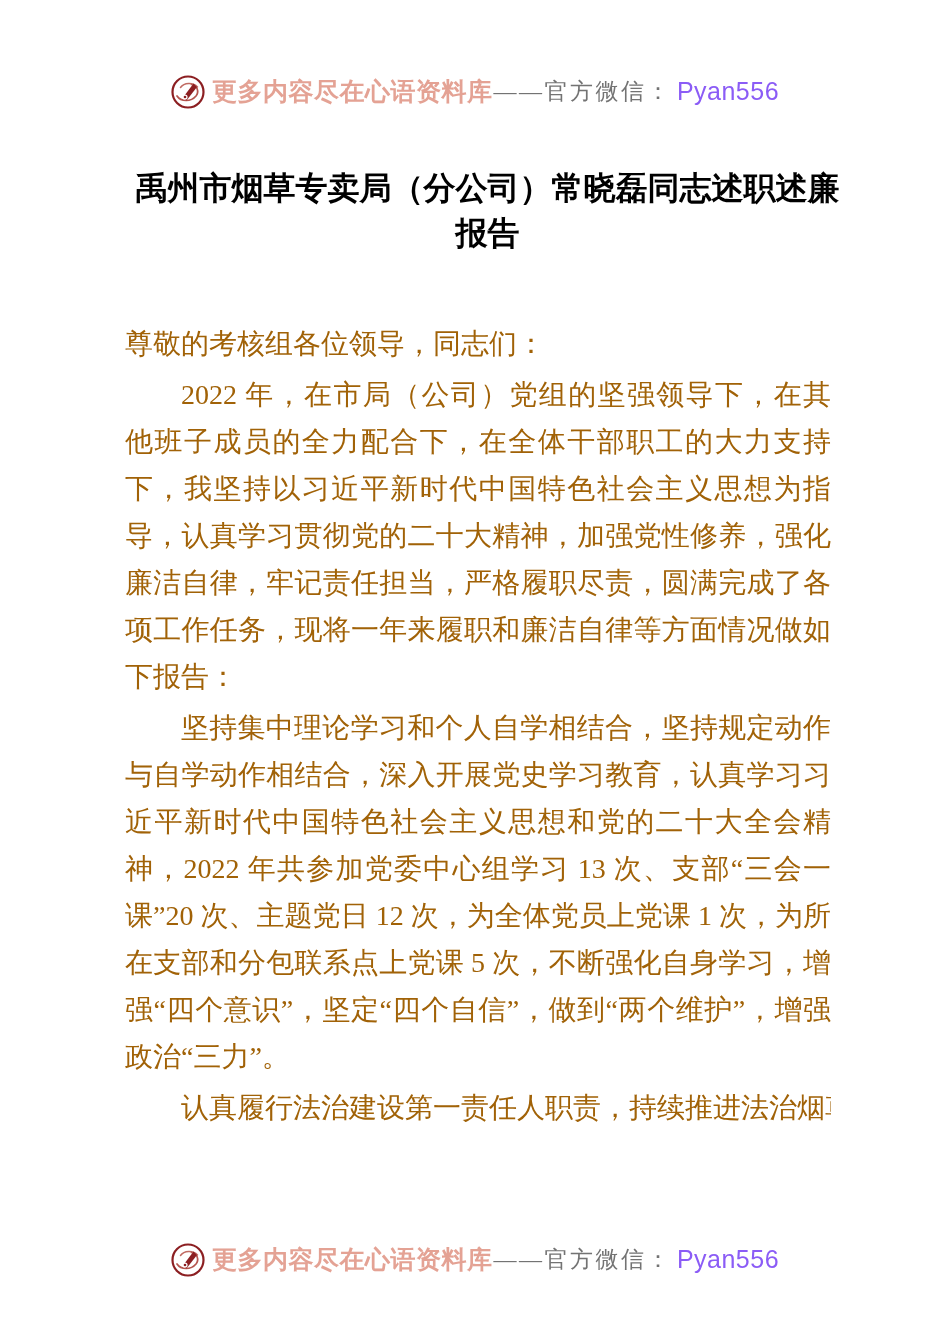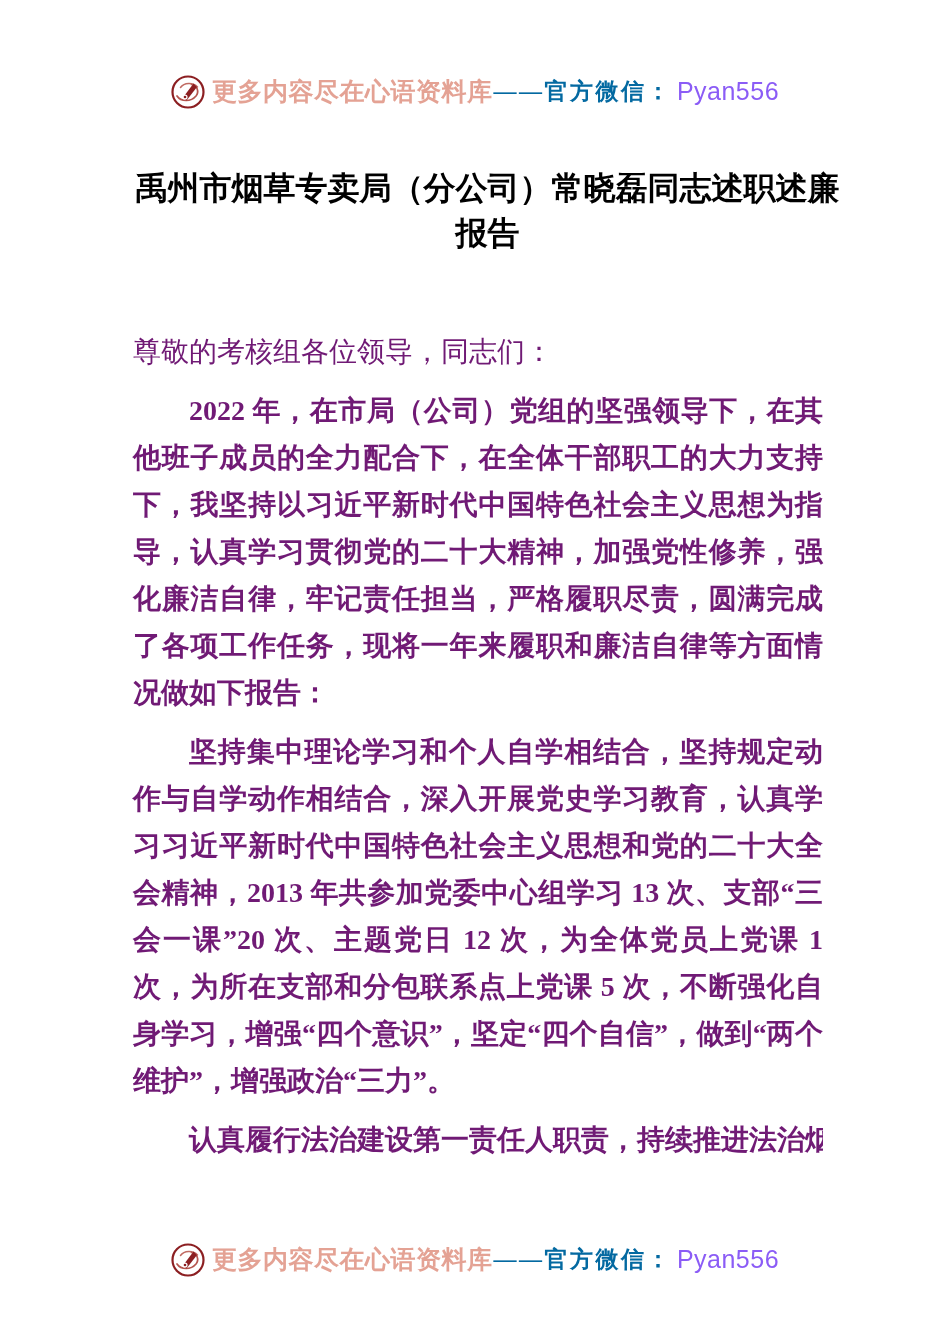--- a/index.html
+++ b/index.html
@@ -55,24 +55,24 @@
 
   .wm-text-a {
     font-family: "Liberation Serif", "DejaVu Serif", serif;
     font-weight: bold;
     font-size: 25px;
     letter-spacing: 0.5px;
     color: #e4a294;
   }
   .wm-text-b {
     font-family: "Liberation Serif", "DejaVu Serif", serif;
-    font-weight: bold;
+    font-weight: normal;
     font-size: 23px;
     letter-spacing: 2.5px;
-    color: #0369a1;
+    color: #737373;
     margin-left: 1px;
   }
   .wm-text-c {
     font-family: "Liberation Sans", "DejaVu Sans", sans-serif;
     font-size: 25px;
     letter-spacing: 0.5px;
     color: #8b5cf6;
     margin-left: 5px;
   }
 
@@ -99,28 +99,27 @@
     width: 714px;
   }
 
   .para {
     font-family: "Liberation Serif", "DejaVu Serif", serif;
     font-size: 28px;
     line-height: 47px;
     text-align: justify;
     text-justify: inter-ideograph;
     letter-spacing: 0px;
-    color: #701a75;
-    margin: 12px;
+    color: #a16207;
+    margin: 4px;
     word-break: break-all;
   }
 
   .para.indent {
     text-indent: 56px;
-    font-weight: bold;
   }
 
   .para.noindent {
     text-indent: 0;
   }
 
   
   .body-block .para:last-child {
     white-space: nowrap;
     overflow: hidden;
@@ -150,21 +149,21 @@
   <div class="doc-title">禹州市烟草专卖局（分公司）常晓磊同志述职述廉报告</div>
 
   <div class="body-block">
 
     <p class="para noindent">尊敬的考核组各位领导，同志们：</p>
 
     <p class="para indent">2022 年，在市局（公司）党组的坚强领导下，在其他班子成员的全力配合下，在全体干部职工的大力支持下，我坚持以习近平新时代中国特色社会主义思想为指导，认真学习贯彻党的二十大精神，加强党性修养，强化廉洁自律，牢记责任担当，严格履职尽责，圆满完成了各项工作任务，现将一年来履职和廉洁自律等方面情况做如下报告：</p>
 
 
 
-    <p class="para indent">坚持集中理论学习和个人自学相结合，坚持规定动作与自学动作相结合，深入开展党史学习教育，认真学习习近平新时代中国特色社会主义思想和党的二十大全会精神，2013 年共参加党委中心组学习 13 次、支部“三会一课”20 次、主题党日 12 次，为全体党员上党课 1 次，为所在支部和分包联系点上党课 5 次，不断强化自身学习，增强“四个意识”，坚定“四个自信”，做到“两个维护”，增强政治“三力”。</p>
+    <p class="para indent">坚持集中理论学习和个人自学相结合，坚持规定动作与自学动作相结合，深入开展党史学习教育，认真学习习近平新时代中国特色社会主义思想和党的二十大全会精神，2022 年共参加党委中心组学习 13 次、支部“三会一课”20 次、主题党日 12 次，为全体党员上党课 1 次，为所在支部和分包联系点上党课 5 次，不断强化自身学习，增强“四个意识”，坚定“四个自信”，做到“两个维护”，增强政治“三力”。</p>
 
 
     <p class="para indent">认真履行法治建设第一责任人职责，持续推进法治烟草建设，</p>
 
   </div>
 
   <div class="watermark bottom">
     <span class="wm-logo">
       <svg viewBox="0 0 34 34" width="34" height="34" aria-hidden="true">
         <circle cx="17" cy="17" r="15.5" fill="none" stroke="#8c1f22" stroke-width="2.2"></circle>

